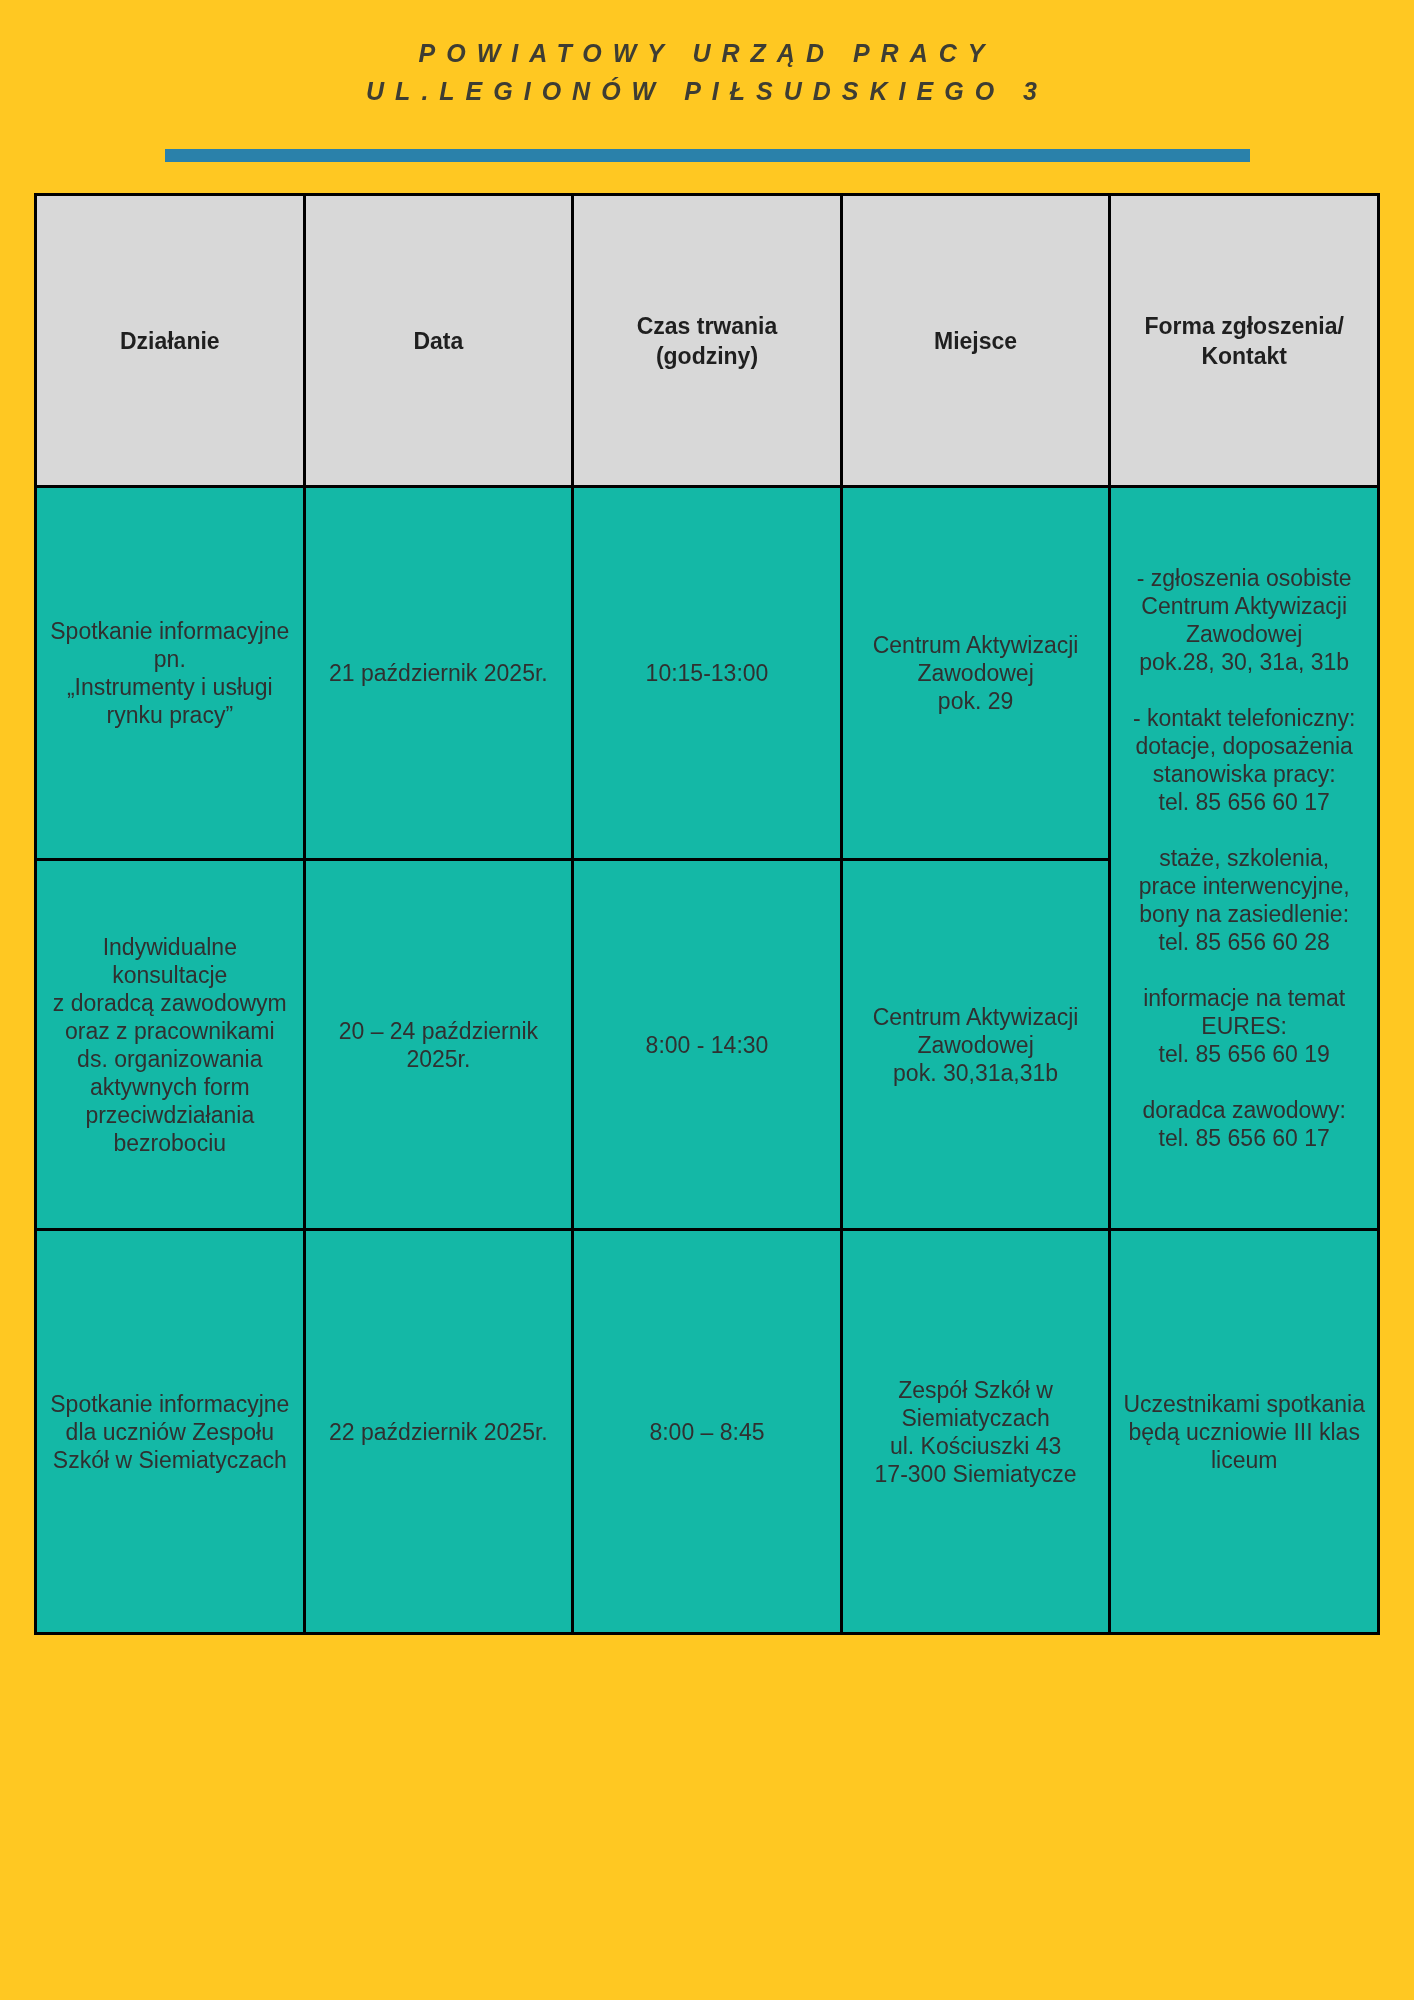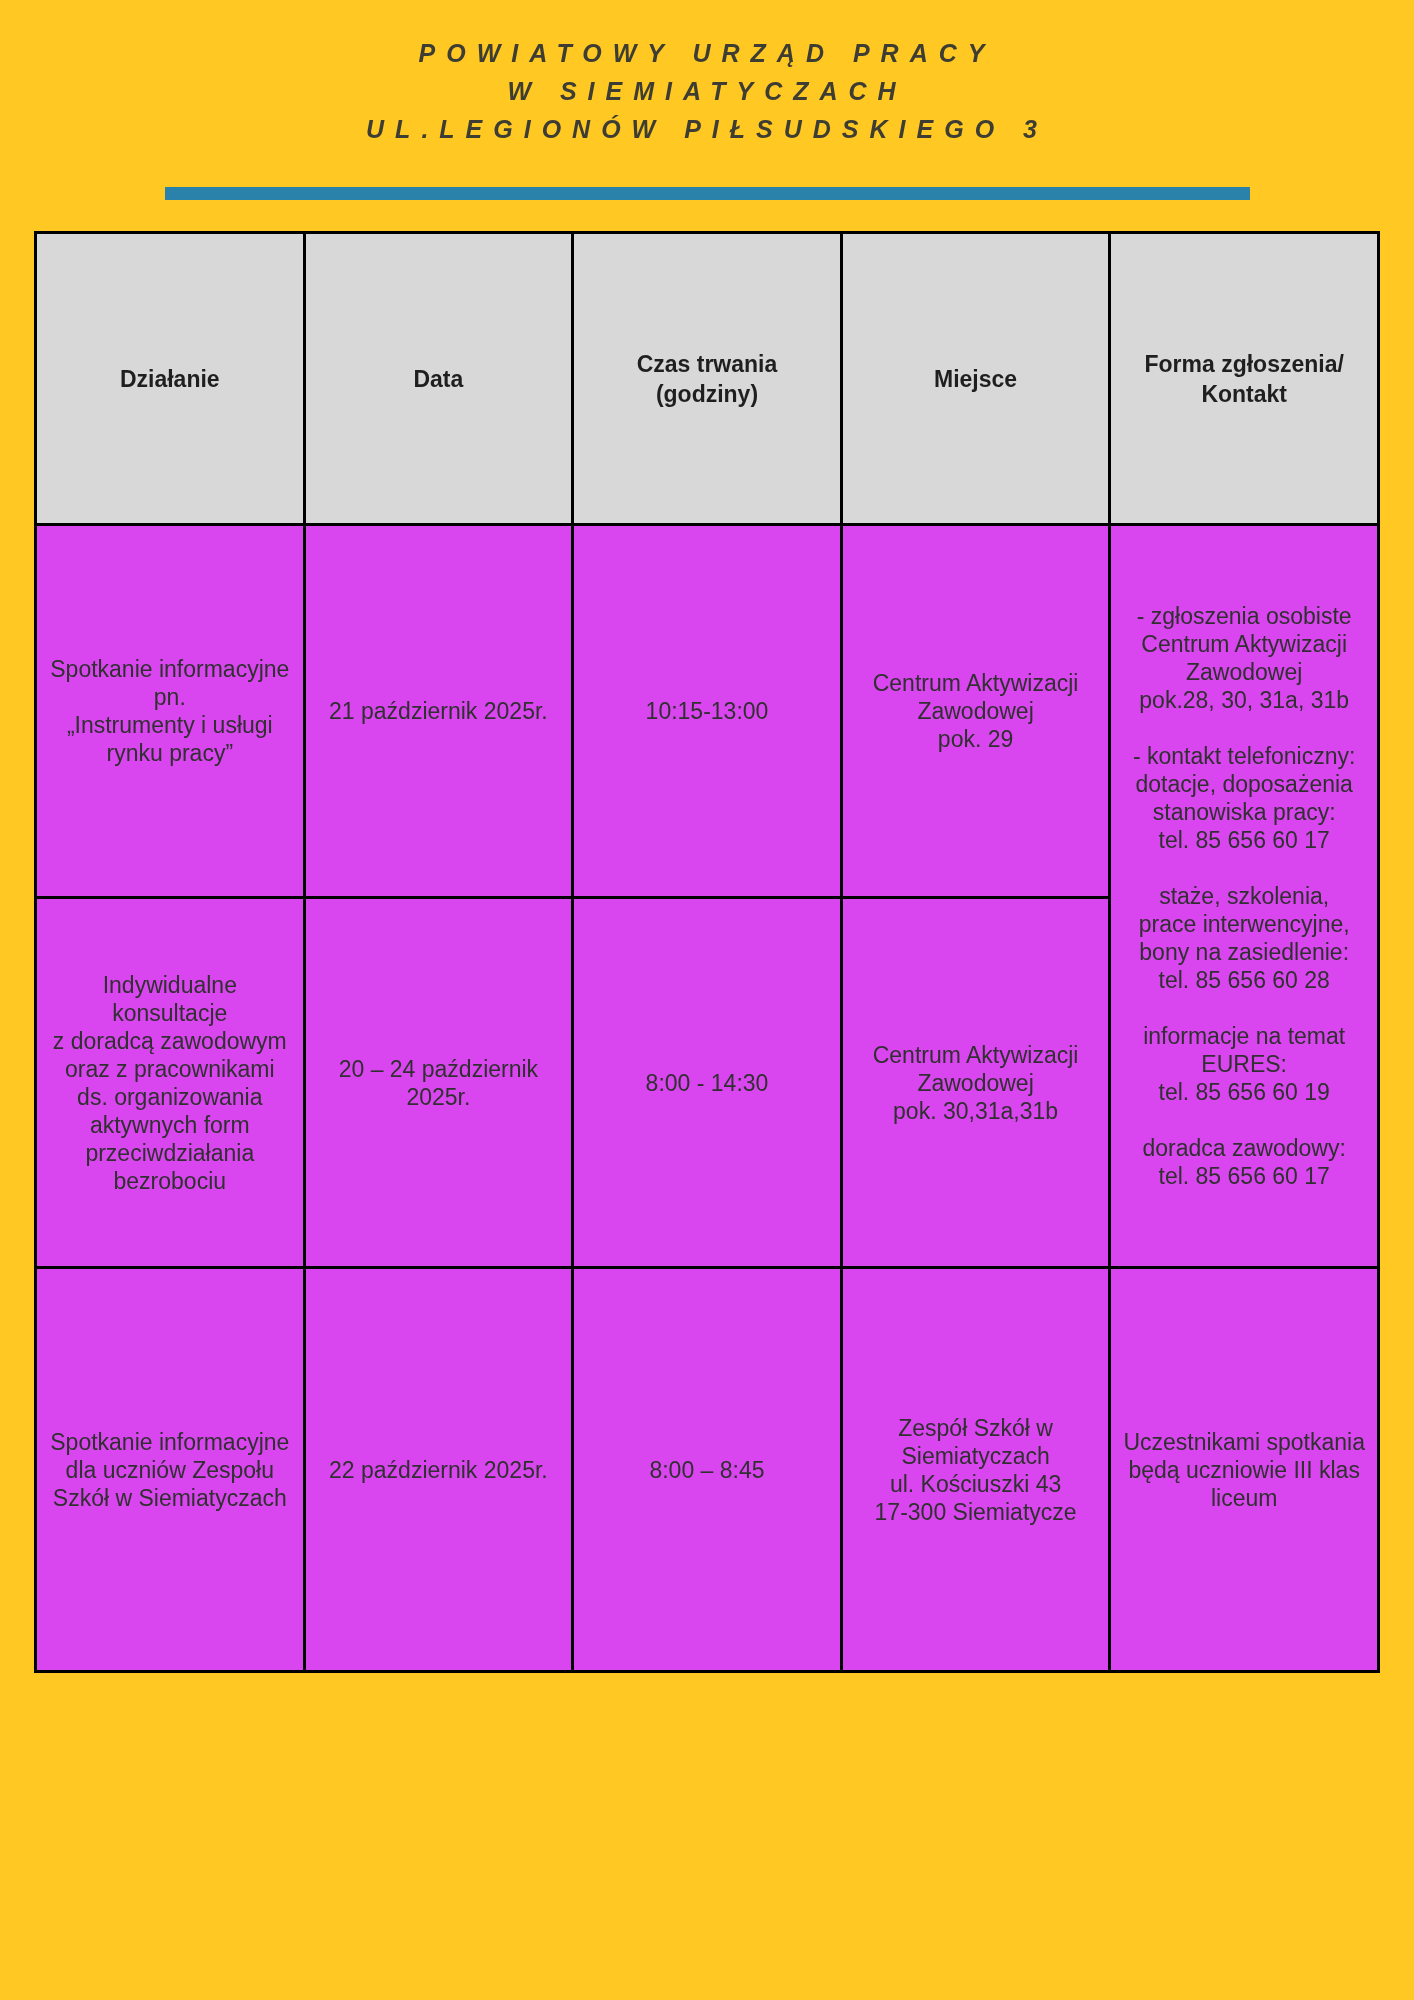--- a/index.html
+++ b/index.html
@@ -35,21 +35,21 @@
     width: 1085px;
     height: 13px;
     background: #2A81AA;
     margin: 39px auto 0 auto;
   }
   table.schedule {
     border-collapse: collapse;
     table-layout: fixed;
     width: 1346px;
     margin: 31px auto 0 auto;
-    background: #d946ef;
+    background: #14b8a6;
   }
   table.schedule col { width: 20%; }
   table.schedule th,
   table.schedule td {
     border: 3px solid #000000;
     vertical-align: middle;
     text-align: center;
     padding: 6px 10px;
     color: #303030;
     font-size: 23px;
@@ -67,21 +67,20 @@
   tr.row-3 { height: 404px; }
   .pre { white-space: pre-line; }
 </style>
 </head>
 <body>
 
 <div class="poster">
 
   <div class="org-header">
     <div class="hline">POWIATOWY URZĄD PRACY</div>
-    <div class="hline">W SIEMIATYCZACH</div>
     <div class="hline">UL.LEGIONÓW PIŁSUDSKIEGO 3</div>
   </div>
 
   <div class="accent-bar"></div>
 
   <table class="schedule">
     <colgroup>
         <col>
         <col>
         <col>

